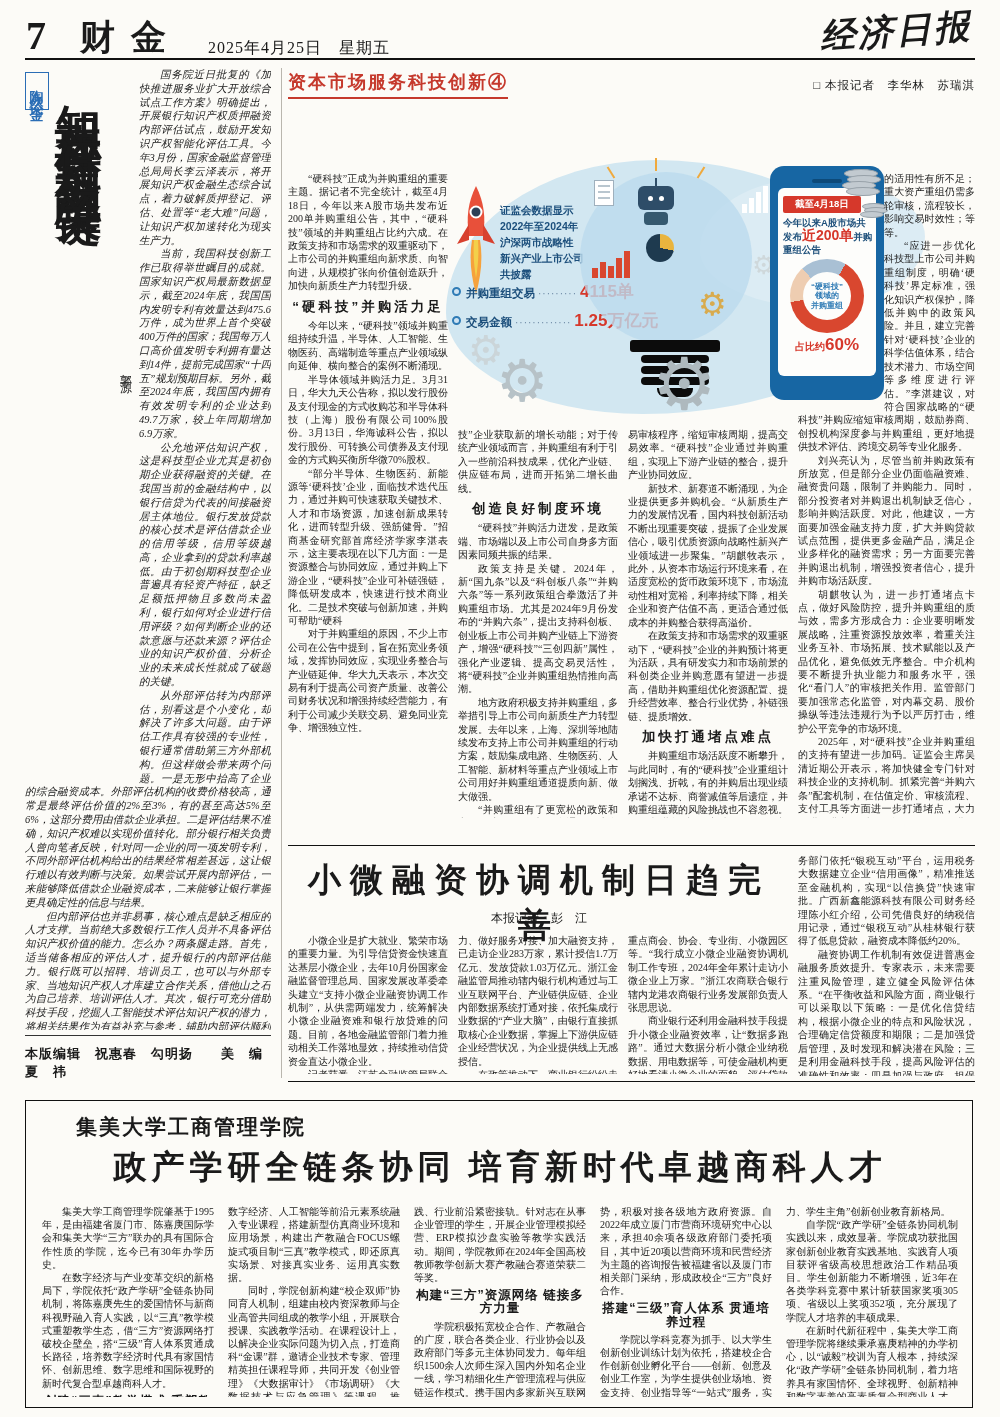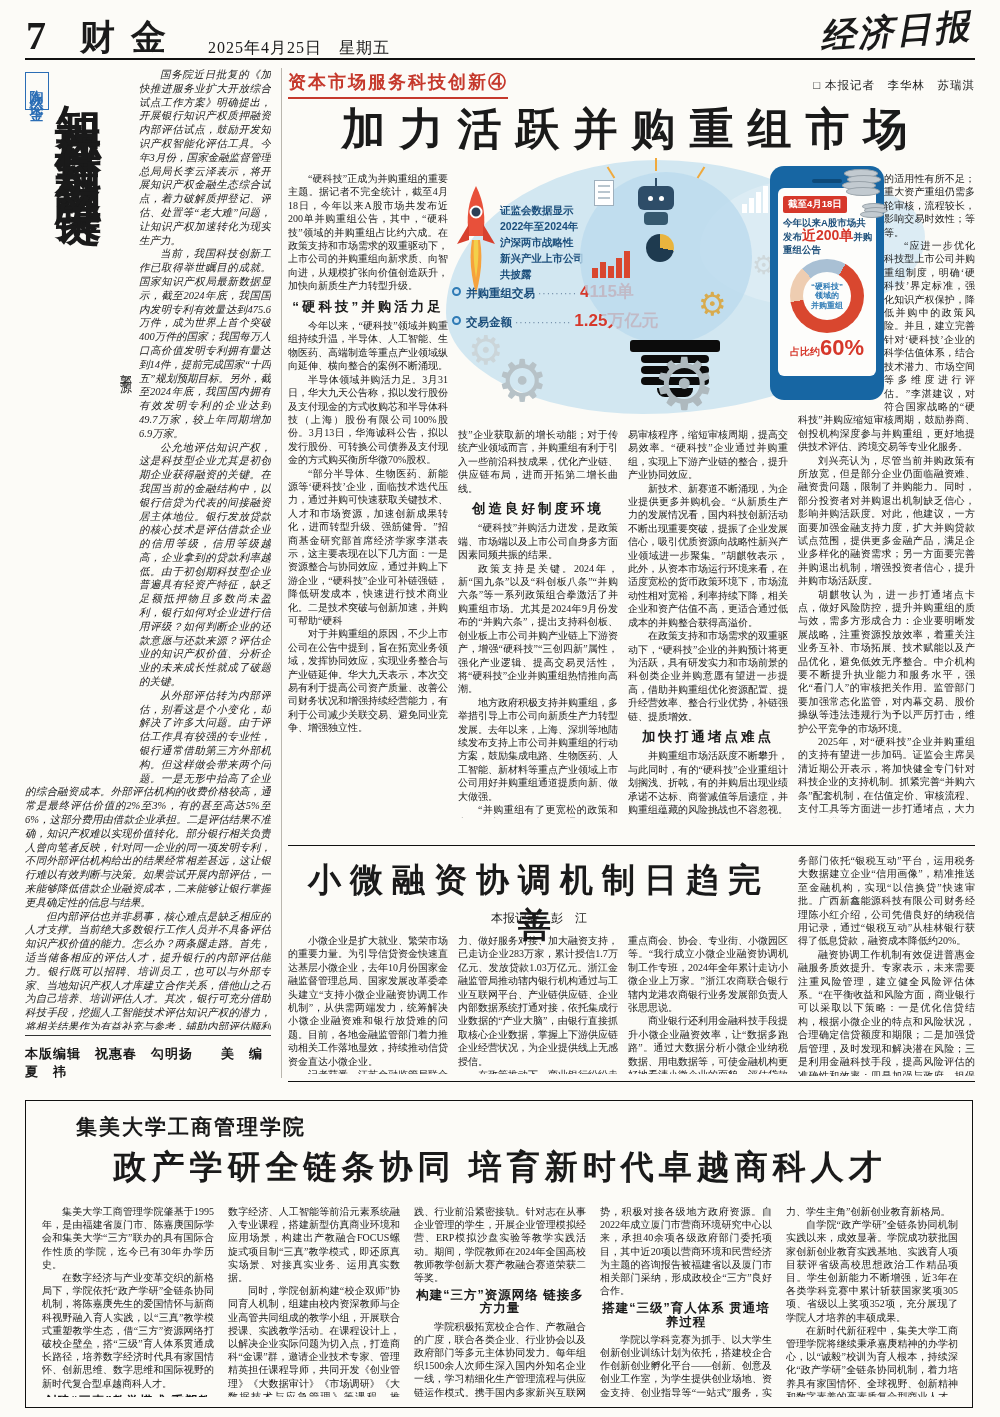--- a/index.html
+++ b/index.html
@@ -93,31 +93,31 @@
   .stat-label { color:#1c4f7c; font-size:11.5px; font-weight:bold; }
   .stat-dots { color:#6d8aa5; font-size:10px; letter-spacing:1px; margin:0 3px; }
   .stat-value { color:#d6382b; font-size:17px; font-weight:bold; }
 
   .phone { left:770px; top:166px; width:114px; height:234px; background:#1766a3;
     border-radius:14px; padding:13px 8px 16px; }
   .phone .speaker { width:30px; height:4px; background:#0d4a79; border-radius:2px; margin:0 auto 5px; }
   .phone .screen { background:#fdfdfb; border-radius:6px; height:188px; padding:5px;
     font-family:"Liberation Sans",sans-serif; overflow:hidden; }
   .phone-tag { display:inline-block; background:#d6382b; color:#fff; font-size:9.5px;
-    font-weight:bold; padding:2px 5px; border-radius:2px; margin-bottom:3px; }
+    font-weight:bold; padding:2px 12px; border-radius:2px; margin-bottom:3px; }
   .phone-line { color:#1d4f7a; font-size:9.5px; font-weight:bold; line-height:13px; white-space:nowrap; }
   .phone-line .em { color:#d6382b; font-size:14px; }
   .donut-wrap { position:relative; width:74px; height:74px; margin:3px auto 0; }
   .donut { position:absolute; inset:0; border-radius:50%;
     background:conic-gradient(from 30deg,#d9472f 0 64%, #eecdb1 64% 80%, #a9c0d4 80% 100%); }
   .donut-hole { position:absolute; inset:13px; background:#fdfdfb; border-radius:50%;
     display:flex; align-items:center; justify-content:center; text-align:center;
     color:#2f7bb5; font-size:8px; font-weight:bold; line-height:9.5px; }
   .pct { text-align:center; color:#d6382b; font-size:10px; font-weight:bold; margin-top:2px; }
-  .pct b { font-size:22px; }
+  .pct b { font-size:17px; }
   .coins { left:844px; top:172px; }
   .coin { width:34px; height:9px; border-radius:50%; background:#c2cad0; border:1px solid #98a2a9; margin-top:-3px; }
   .coins2 { left:862px; top:206px; }
   .coins2 .coin { width:24px; height:7px; }
 
   
   .a2 { left:288px; top:845px; width:687px; height:237px; border-top:1.5px solid #111;
     border-bottom:1.5px solid #111; }
   .a2-headline { position:absolute; left:0; top:12px; width:502px; text-align:center;
     font-size:33px; font-weight:700; letter-spacing:9px; }
@@ -158,21 +158,20 @@
         <p class="para">公允地评估知识产权，这是科技型企业尤其是初创期企业获得融资的关键。在我国当前的金融结构中，以银行信贷为代表的间接融资居主体地位。银行发放贷款的核心技术是评估借款企业的信用等级，信用等级越高，企业拿到的贷款利率越低。由于初创期科技型企业普遍具有轻资产特征，缺乏足额抵押物且多数尚未盈利，银行如何对企业进行信用评级？如何判断企业的还款意愿与还款来源？评估企业的知识产权价值、分析企业的未来成长性就成了破题的关键。</p>
         <p class="para">从外部评估转为内部评估，别看这是个小变化，却解决了许多大问题。由于评估工作具有较强的专业性，银行通常借助第三方外部机构。但这样做会带来两个问题。一是无形中抬高了企业的综合融资成本。外部评估机构的收费价格较高，通常是最终评估价值的2%至3%，有的甚至高达5%至6%，这部分费用由借款企业承担。二是评估结果不准确，知识产权难以实现价值转化。部分银行相关负责人曾向笔者反映，针对同一企业的同一项发明专利，不同外部评估机构给出的结果经常相差甚远，这让银行难以有效判断与决策。如果尝试开展内部评估，一来能够降低借款企业融资成本，二来能够让银行掌握更具确定性的信息与结果。</p>
         <p class="para">但内部评估也并非易事，核心难点是缺乏相应的人才支撑。当前绝大多数银行工作人员并不具备评估知识产权价值的能力。怎么办？两条腿走路。首先，适当储备相应的评估人才，提升银行的内部评估能力。银行既可以招聘、培训员工，也可以与外部专家、当地知识产权人才库建立合作关系，借他山之石为自己培养、培训评估人才。其次，银行可充分借助科技手段，挖掘人工智能技术评估知识产权的潜力，将相关结果作为有益补充与参考，辅助内部评估顺利推进。</p>
       </div>
   </div>
   <div class="abs lc-editors">本版编辑　祝惠春　勾明扬　　美　编　夏　祎</div>
   <div class="abs vdiv"></div>
 
   <div class="abs a1-kicker">资本市场服务科技创新④</div>
   <div class="abs a1-byline">□ 本报记者　李华林　苏瑞淇</div>
-  <div class="abs a1-headline">加力活跃并购重组市场</div>
 
   <div class="abs blob1"></div>
   <div class="abs blob2"></div>
 
   <svg class="abs" style="left:452px;top:182px;" width="48" height="128" viewBox="0 0 48 128">
     <path d="M24 4 C32 20 34 36 31 54 L17 54 C14 36 16 20 24 4 Z" fill="#e8503a"></path>
     <circle cx="24" cy="30" r="5.5" fill="#2b3f57" stroke="#fff" stroke-width="2"></circle>
     <path d="M17 42 L5 62 L17 58 Z" fill="#d8402e"></path>
     <path d="M31 42 L43 62 L31 58 Z" fill="#d8402e"></path>
     <path d="M20 58 C17 76 19 94 24 112 C29 94 31 76 28 58 Z" fill="#f6a23c"></path>

